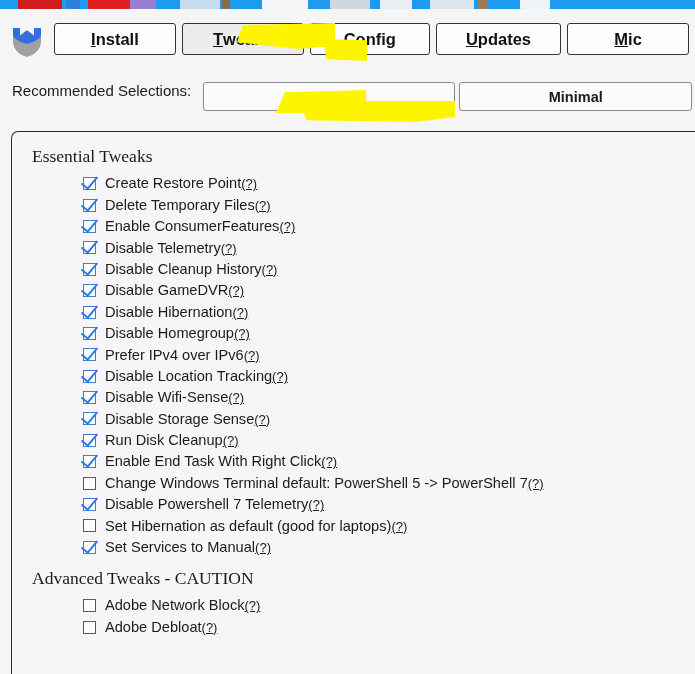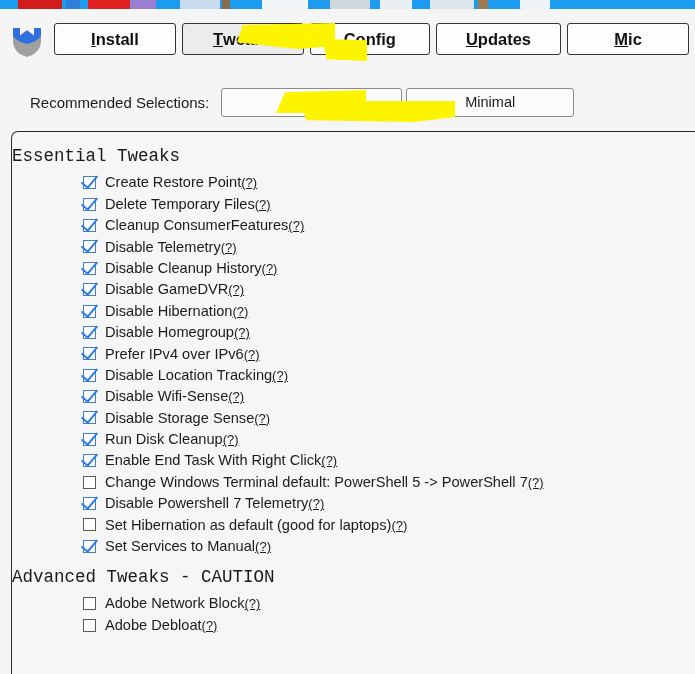--- a/index.html
+++ b/index.html
@@ -88,44 +88,44 @@
   .nav-btn.w-config  { width: 140px; }
   .nav-btn.w-updates { width: 146px; }
   .nav-btn.w-micro   { width: 142px; }
 
   .accel { text-decoration: underline; }
 
   
   #rec-row {
     position: absolute;
     top: 73px; left: 0;
-    width: 574px;
+    width: 695px;
     height: 40px;
     display: flex;
-    align-items: center;
-    padding-left: 18px;
+    align-items: flex-start;
   }
   #rec-label {
     margin-left: 12px;
     font-size: 15px;
     color: #1b1b1b;
     white-space: nowrap;
   }
   .sel-btn {
     height: 29px;
     border: 1px solid #8a8a8a;
     border-radius: 3px;
     background: #fbfbfb;
     font-size: 14.5px;
     color: #1b1b1b;
     display: flex;
     align-items: center;
     justify-content: center;
     cursor: pointer;
     white-space: nowrap;
+    font-weight: bold;
   }
   #btn-standard { width: 252px; margin-left: 12px; }
   #btn-minimal  { width: 233px; margin-left: 4px; }
 
   
   #panel {
     position: absolute;
     top: 122px;
     left: 11px;
     width: 684px;
@@ -133,24 +133,24 @@
     border: 1px solid #2b2b2b;
     border-right: none;
     border-bottom: none;
     border-radius: 7px 0 0 0;
     background: #f6f6f6;
     overflow: hidden;
     padding-top: 14px;
   }
 
   .section-head {
-    font-family: Liberation Mono, monospace;
+    font-family: Liberation Serif, serif;
     font-size: 17.5px;
     color: #1a1a1a;
-    margin-left: 0;
+    margin-left: 20px;
     margin-bottom: 6px;
     letter-spacing: 0px;
     white-space: nowrap;
   }
   .section-head.adv { margin-top: 10px; }
 
   .cb-row {
     display: flex;
     align-items: center;
     height: 21.4px;
@@ -293,21 +293,21 @@
       <span class="cb-label"><span>Create Restore Point</span><span class="q">(?)</span></span>
     </div>
 
     <div class="cb-row">
       <span class="cb checked"></span>
       <span class="cb-label"><span>Delete Temporary Files</span><span class="q">(?)</span></span>
     </div>
 
     <div class="cb-row">
       <span class="cb checked"></span>
-      <span class="cb-label"><span>Cleanup ConsumerFeatures</span><span class="q">(?)</span></span>
+      <span class="cb-label"><span>Enable ConsumerFeatures</span><span class="q">(?)</span></span>
     </div>
 
     <div class="cb-row">
       <span class="cb checked"></span>
       <span class="cb-label"><span>Disable Telemetry</span><span class="q">(?)</span></span>
     </div>
 
     <div class="cb-row">
       <span class="cb checked"></span>
       <span class="cb-label"><span>Disable Cleanup History</span><span class="q">(?)</span></span>

